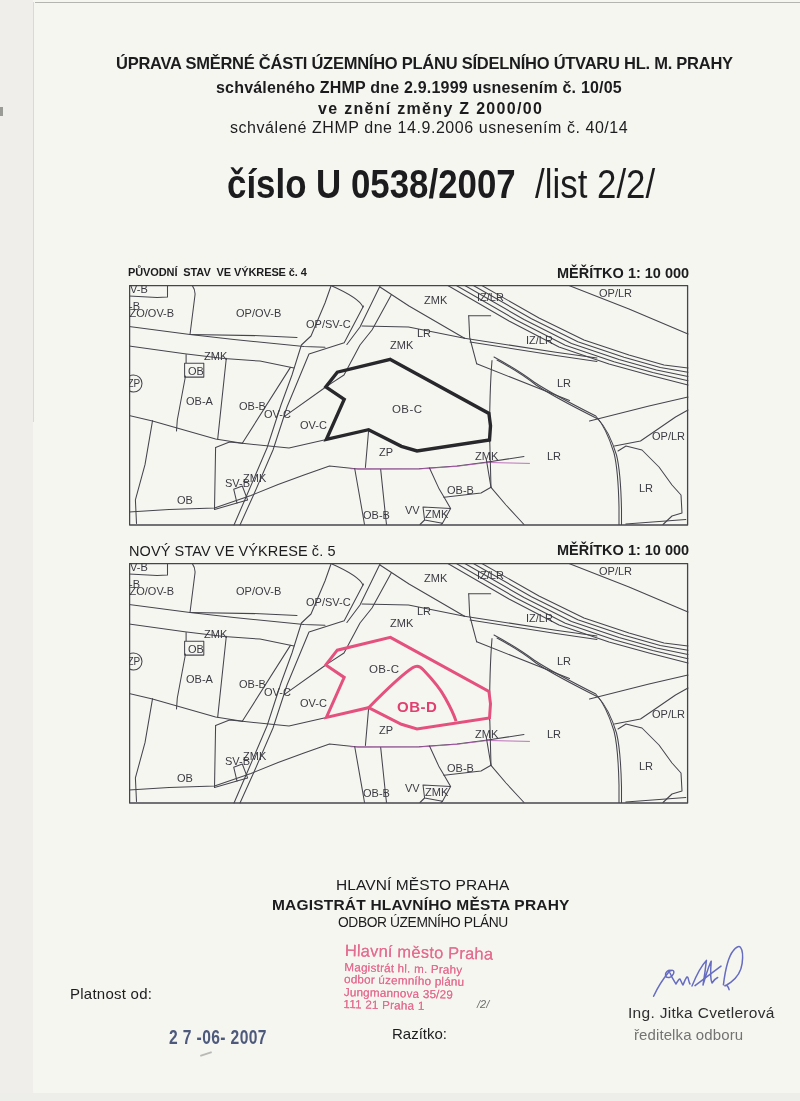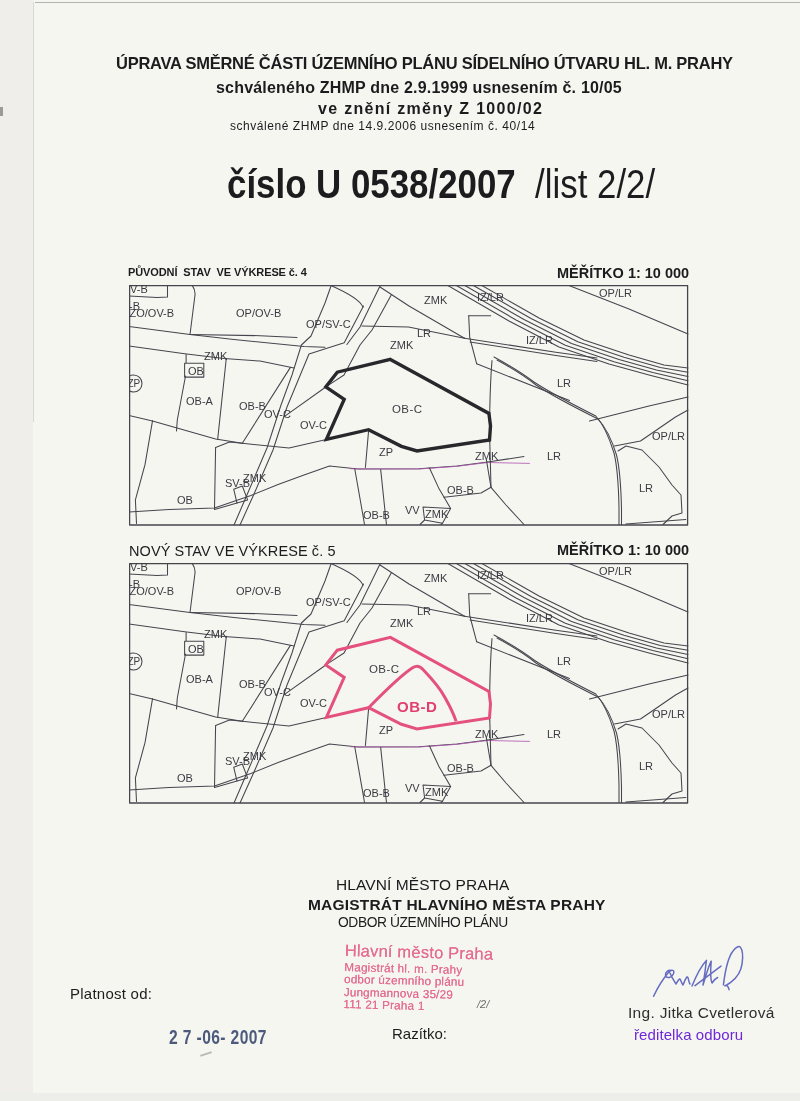--- a/index.html
+++ b/index.html
@@ -19,23 +19,23 @@
 <div class="abs" style="left:35px;top:2px;width:765px;height:1px;background:#b4b4b0;"></div>
 
 <div class="abs" style="left:0;top:107px;width:3px;height:9px;background:#9a9a96;"></div>
 
 <div class="abs" style="left:0;top:1093px;width:800px;height:8px;background:#ededE9;"></div>
 
 <div class="abs hdr" style="left:116px;top:54px;width:620px;font-size:16.5px;font-weight:bold;letter-spacing:-0.25px;">ÚPRAVA SMĚRNÉ ČÁSTI ÚZEMNÍHO PLÁNU SÍDELNÍHO ÚTVARU HL. M. PRAHY</div>
 
 <div class="abs hdr" style="left:216px;top:79px;width:420px;font-size:16px;font-weight:bold;letter-spacing:0.2px;">schváleného ZHMP dne 2.9.1999 usnesením č. 10/05</div>
 
-<div class="abs hdr" style="left:318px;top:100px;width:260px;font-size:16px;font-weight:bold;letter-spacing:1.3px;">ve znění změny Z 1000/02</div>
-
-<div class="abs hdr" style="left:230px;top:119px;width:400px;font-size:12px;letter-spacing:0.55px;">schválené ZHMP dne 14.9.2006 usnesením č. 40/14</div>
+<div class="abs hdr" style="left:318px;top:100px;width:260px;font-size:16px;font-weight:bold;letter-spacing:1.3px;">ve znění změny Z 2000/00</div>
+
+<div class="abs hdr" style="left:230px;top:119px;width:400px;font-size:16px;letter-spacing:0.55px;">schválené ZHMP dne 14.9.2006 usnesením č. 40/14</div>
 
 <div class="abs hdr" style="left:227px;top:161px;font-size:41px;transform:scaleX(0.85);transform-origin:left top;white-space:nowrap;"><b>číslo U 0538/2007</b>&nbsp; /list 2/2/</div>
 
 <div class="abs hdr" style="left:128px;top:266px;font-size:11px;font-weight:bold;letter-spacing:-0.1px;">PŮVODNÍ&nbsp; STAV&nbsp; VE VÝKRESE č. 4</div>
 
 <div class="abs hdr" style="left:557px;top:265px;font-size:14.5px;font-weight:bold;">MĚŘÍTKO 1: 10 000</div>
 
 <svg class="abs" style="left:129px;top:285px;" width="560" height="241" viewBox="0 0 560 241">
   <defs>
   <g id="mapbase" fill="none" stroke="#45454e" stroke-width="1.05" stroke-linejoin="round" stroke-linecap="round">
@@ -242,21 +242,21 @@
 
   <path d="M239.6,144.7 C258,126 272,112 284,104.5 C288,102 291,103 294,106.5 C305,118 312,127 316.1,134.7 C321,143.5 325,151.5 327,158.1" fill="none" stroke="#e4517e" stroke-width="3"></path>
 
   <text x="240" y="109.5" font-size="11.5" fill="#3c3c44" font-family="Liberation Sans,sans-serif" letter-spacing="0.4">OB-C</text>
 
   <text x="268" y="149" font-size="15" font-weight="bold" fill="#e0406f" font-family="Liberation Sans,sans-serif" letter-spacing="0.5">OB-D</text>
 </svg>
 
 <div class="abs hdr" style="left:336px;top:876px;font-size:15.5px;letter-spacing:0.1px;">HLAVNÍ MĚSTO PRAHA</div>
 
-<div class="abs hdr" style="left:272px;top:896px;font-size:15.5px;font-weight:bold;letter-spacing:0.2px;margin-left:36px;">MAGISTRÁT HLAVNÍHO MĚSTA PRAHY</div>
+<div class="abs hdr" style="left:272px;top:896px;font-size:15.5px;font-weight:bold;letter-spacing:0.2px;">MAGISTRÁT HLAVNÍHO MĚSTA PRAHY</div>
 
 <div class="abs hdr" style="left:338px;top:915px;font-size:13.8px;letter-spacing:-0.4px;">ODBOR ÚZEMNÍHO PLÁNU</div>
 
 <div class="abs" style="left:345px;top:941px;color:#e46e91;transform:rotate(1.4deg);transform-origin:left top;text-shadow:0 0 0.4px #e46e91;">
   <div style="font-size:16.5px;letter-spacing:0.2px;white-space:nowrap;">Hlavní město Praha</div>
   <div style="font-size:11.7px;line-height:12.4px;margin-top:1px;white-space:nowrap;letter-spacing:0.2px;">Magistrát hl. m. Prahy</div>
   <div style="font-size:11.7px;line-height:12.4px;white-space:nowrap;letter-spacing:0.2px;">odbor územního plánu</div>
   <div style="font-size:11.7px;line-height:12.4px;white-space:nowrap;letter-spacing:0.2px;">Jungmannova 35/29</div>
   <div style="font-size:11.7px;line-height:12.4px;white-space:nowrap;letter-spacing:0.2px;">111 21 Praha 1</div>
 </div>
@@ -267,21 +267,21 @@
   <g stroke="#666cc0" stroke-width="1.5" fill="none" stroke-linecap="round" stroke-linejoin="round">
     <path d="M33.6,56.2 C37,49 43,39 48.6,32.3 C51.5,29 55,30 53.5,33.8 C52,37.8 46.5,39 45.5,35.5 C44.8,32.5 48,29.5 51.5,30.5 M50,33 C52,38 54.5,41.5 56,44 C57.5,41 59.5,38.5 60,39 C60.5,39.5 61.5,43 63,45 C64.5,41.5 66,37.5 67,37 C68.5,36.5 68.5,42 70,44"></path>
     <path d="M72,46 C76,36 82,25 86.4,20.4 C85.5,29 84,39 83,45 M83,45 C85.5,37 88.5,26 91.2,21.2 C90.5,30 90,39 92,43 C93.5,40.5 95.5,38.5 97.7,37.5"></path>
     <path d="M75,45.6 L101,26.1"></path>
     <path d="M103.4,44.8 C105,32 108,17 113.2,10.7 C116,7 119,5.5 120.5,7.4 C122.5,10 123,17 122.1,23.7 C121,32 116,38.5 110.7,42.4 C107,45 104,46.5 105,45.6 C106.5,44 108.5,47 109.1,49.7"></path>
   </g>
 </svg>
 
 <div class="abs hdr" style="left:612px;top:1004px;font-size:15.5px;color:#2e2e30;letter-spacing:0.3px;margin-left:16px;">Ing. Jitka Cvetlerová</div>
 
-<div class="abs hdr" style="left:634px;top:1026px;font-size:15px;color:#6d28d9;letter-spacing:0.1px;">ředitelka odboru</div>
+<div class="abs hdr" style="left:634px;top:1026px;font-size:15px;color:#737373;letter-spacing:0.1px;">ředitelka odboru</div>
 
 <div class="abs hdr" style="left:70px;top:985px;font-size:15px;letter-spacing:0.25px;text-align:right;">Platnost od:</div>
 
 <div class="abs" style="left:169px;top:1026px;font-size:20px;font-weight:bold;color:#4d5a7c;letter-spacing:0.5px;transform:scaleX(0.78);transform-origin:left top;white-space:nowrap;">2 7 -06- 2007</div>
 
 <div class="abs" style="left:200px;top:1053px;width:12px;height:2px;background:#b9b9b5;transform:rotate(-18deg);"></div>
 
 <div class="abs hdr" style="left:392px;top:1025px;font-size:15px;">Razítko:</div>
 
 </body></html>

